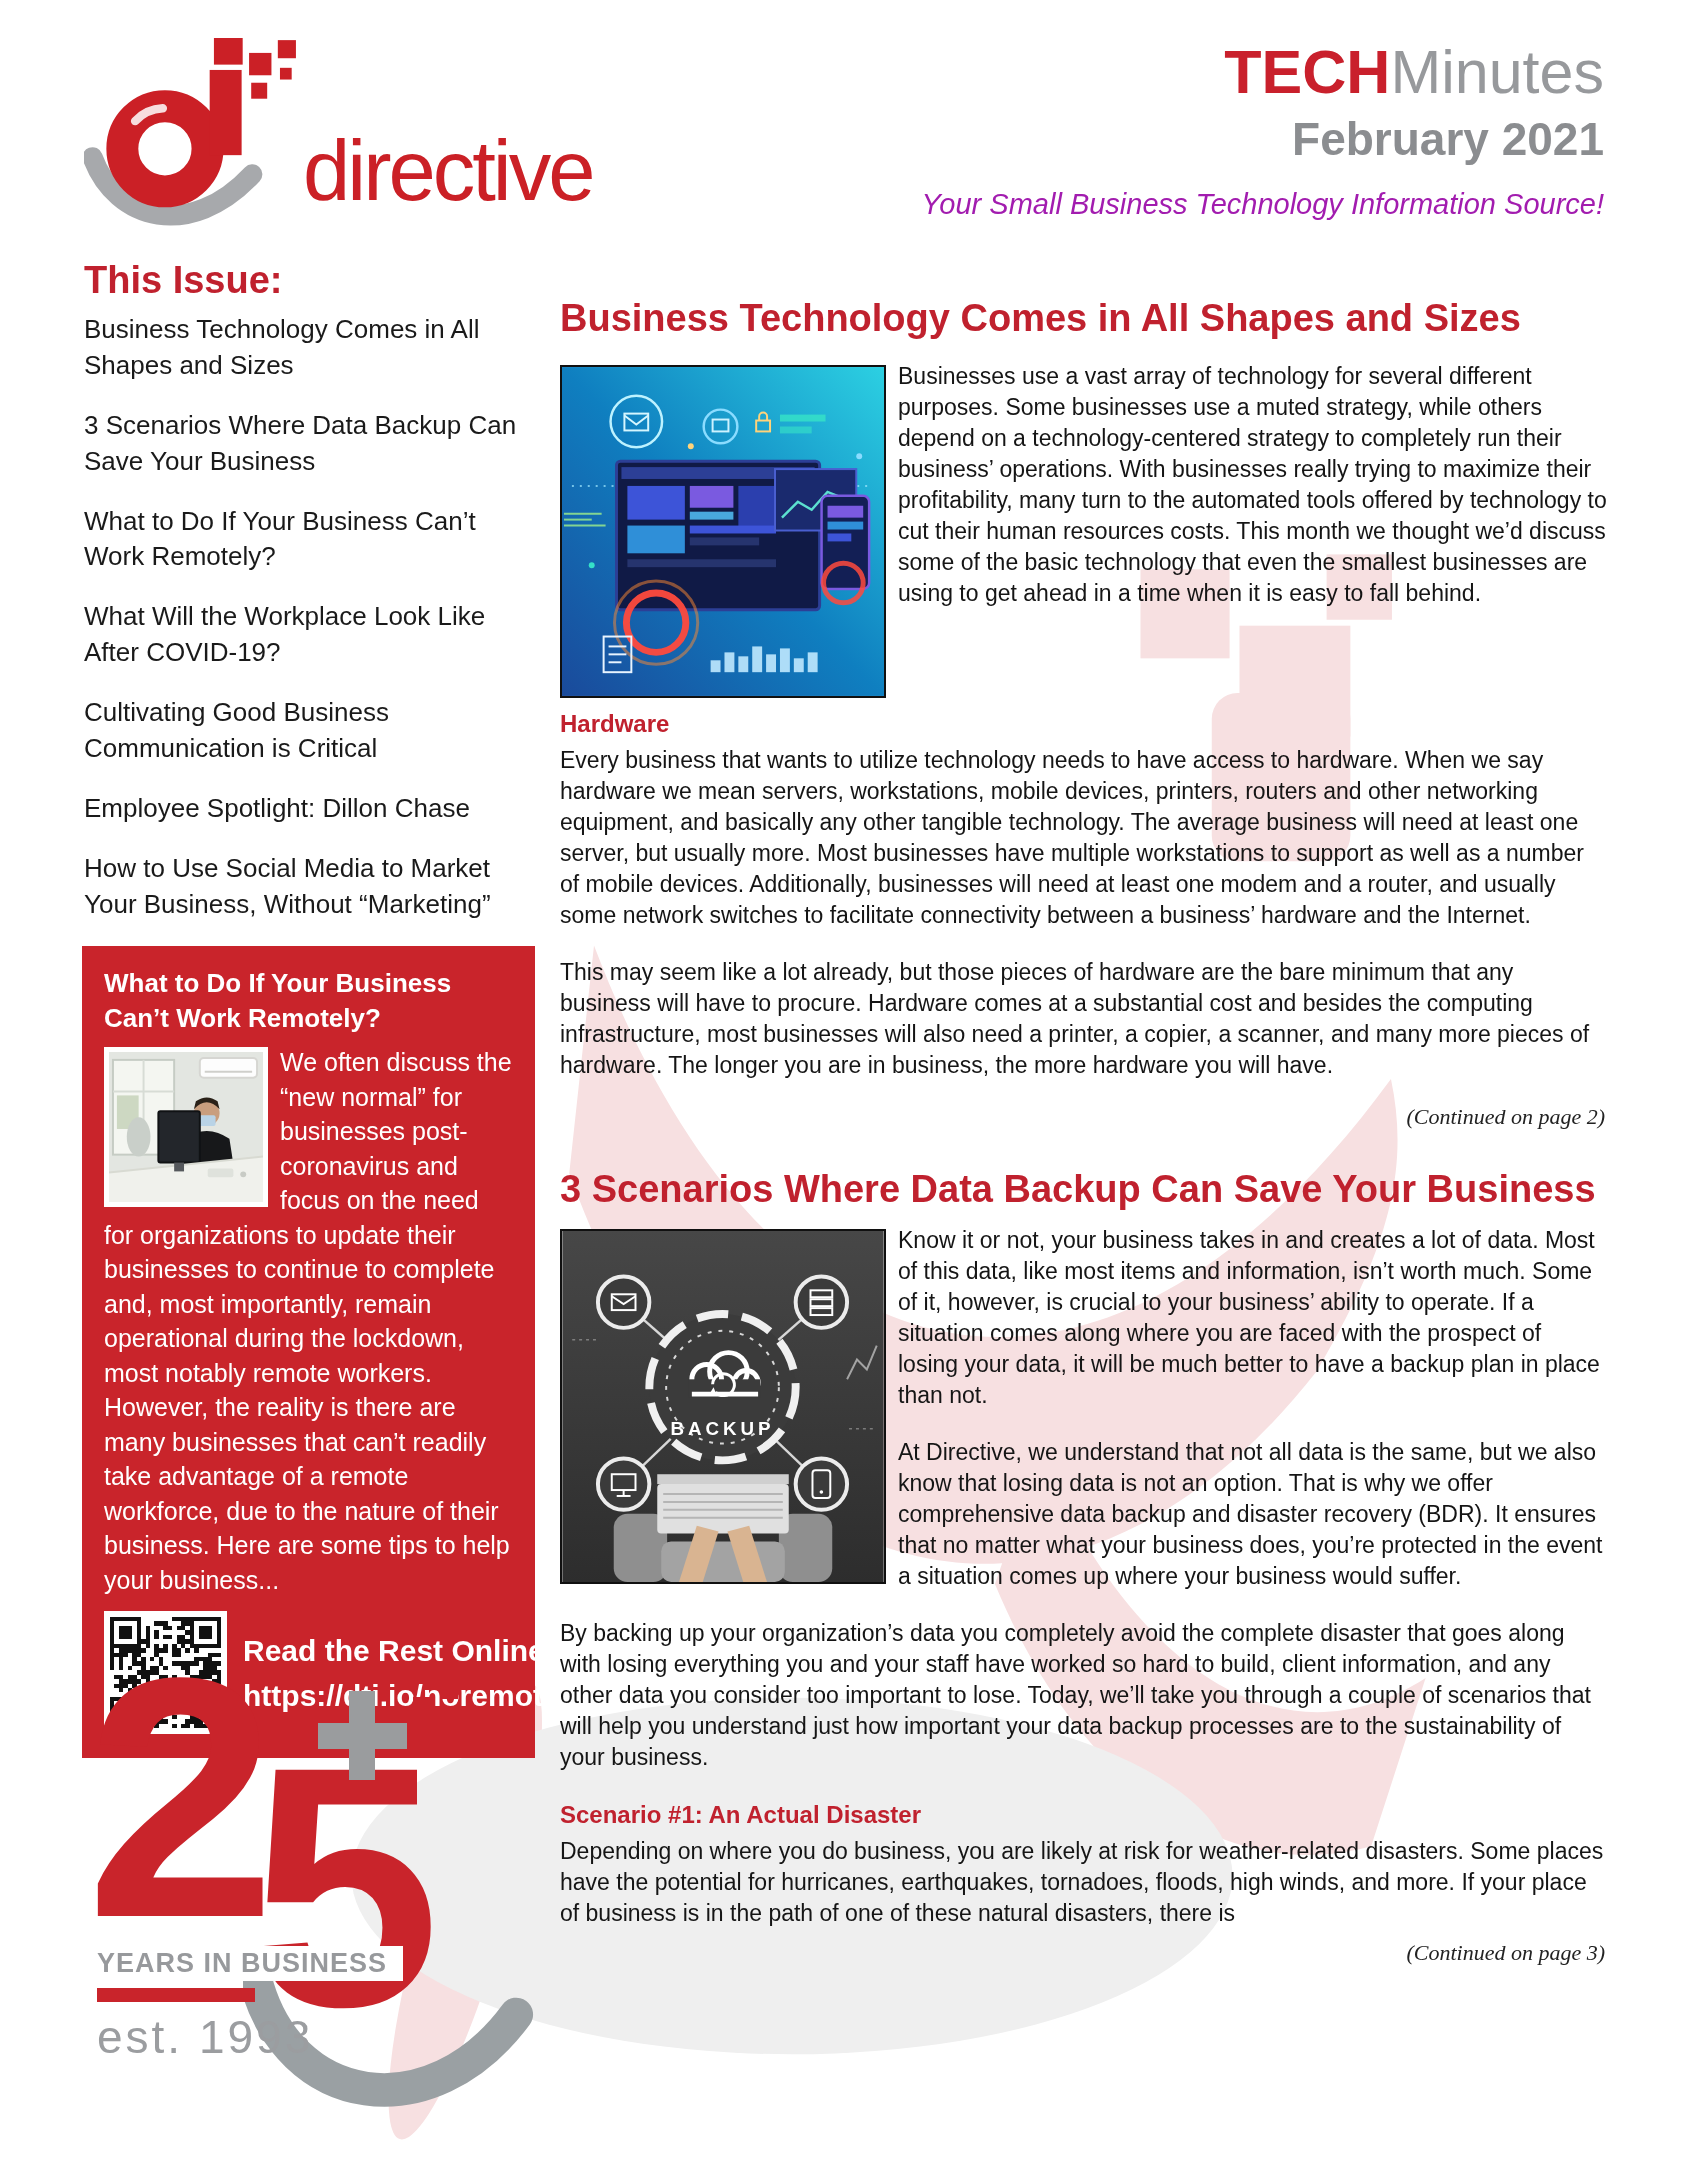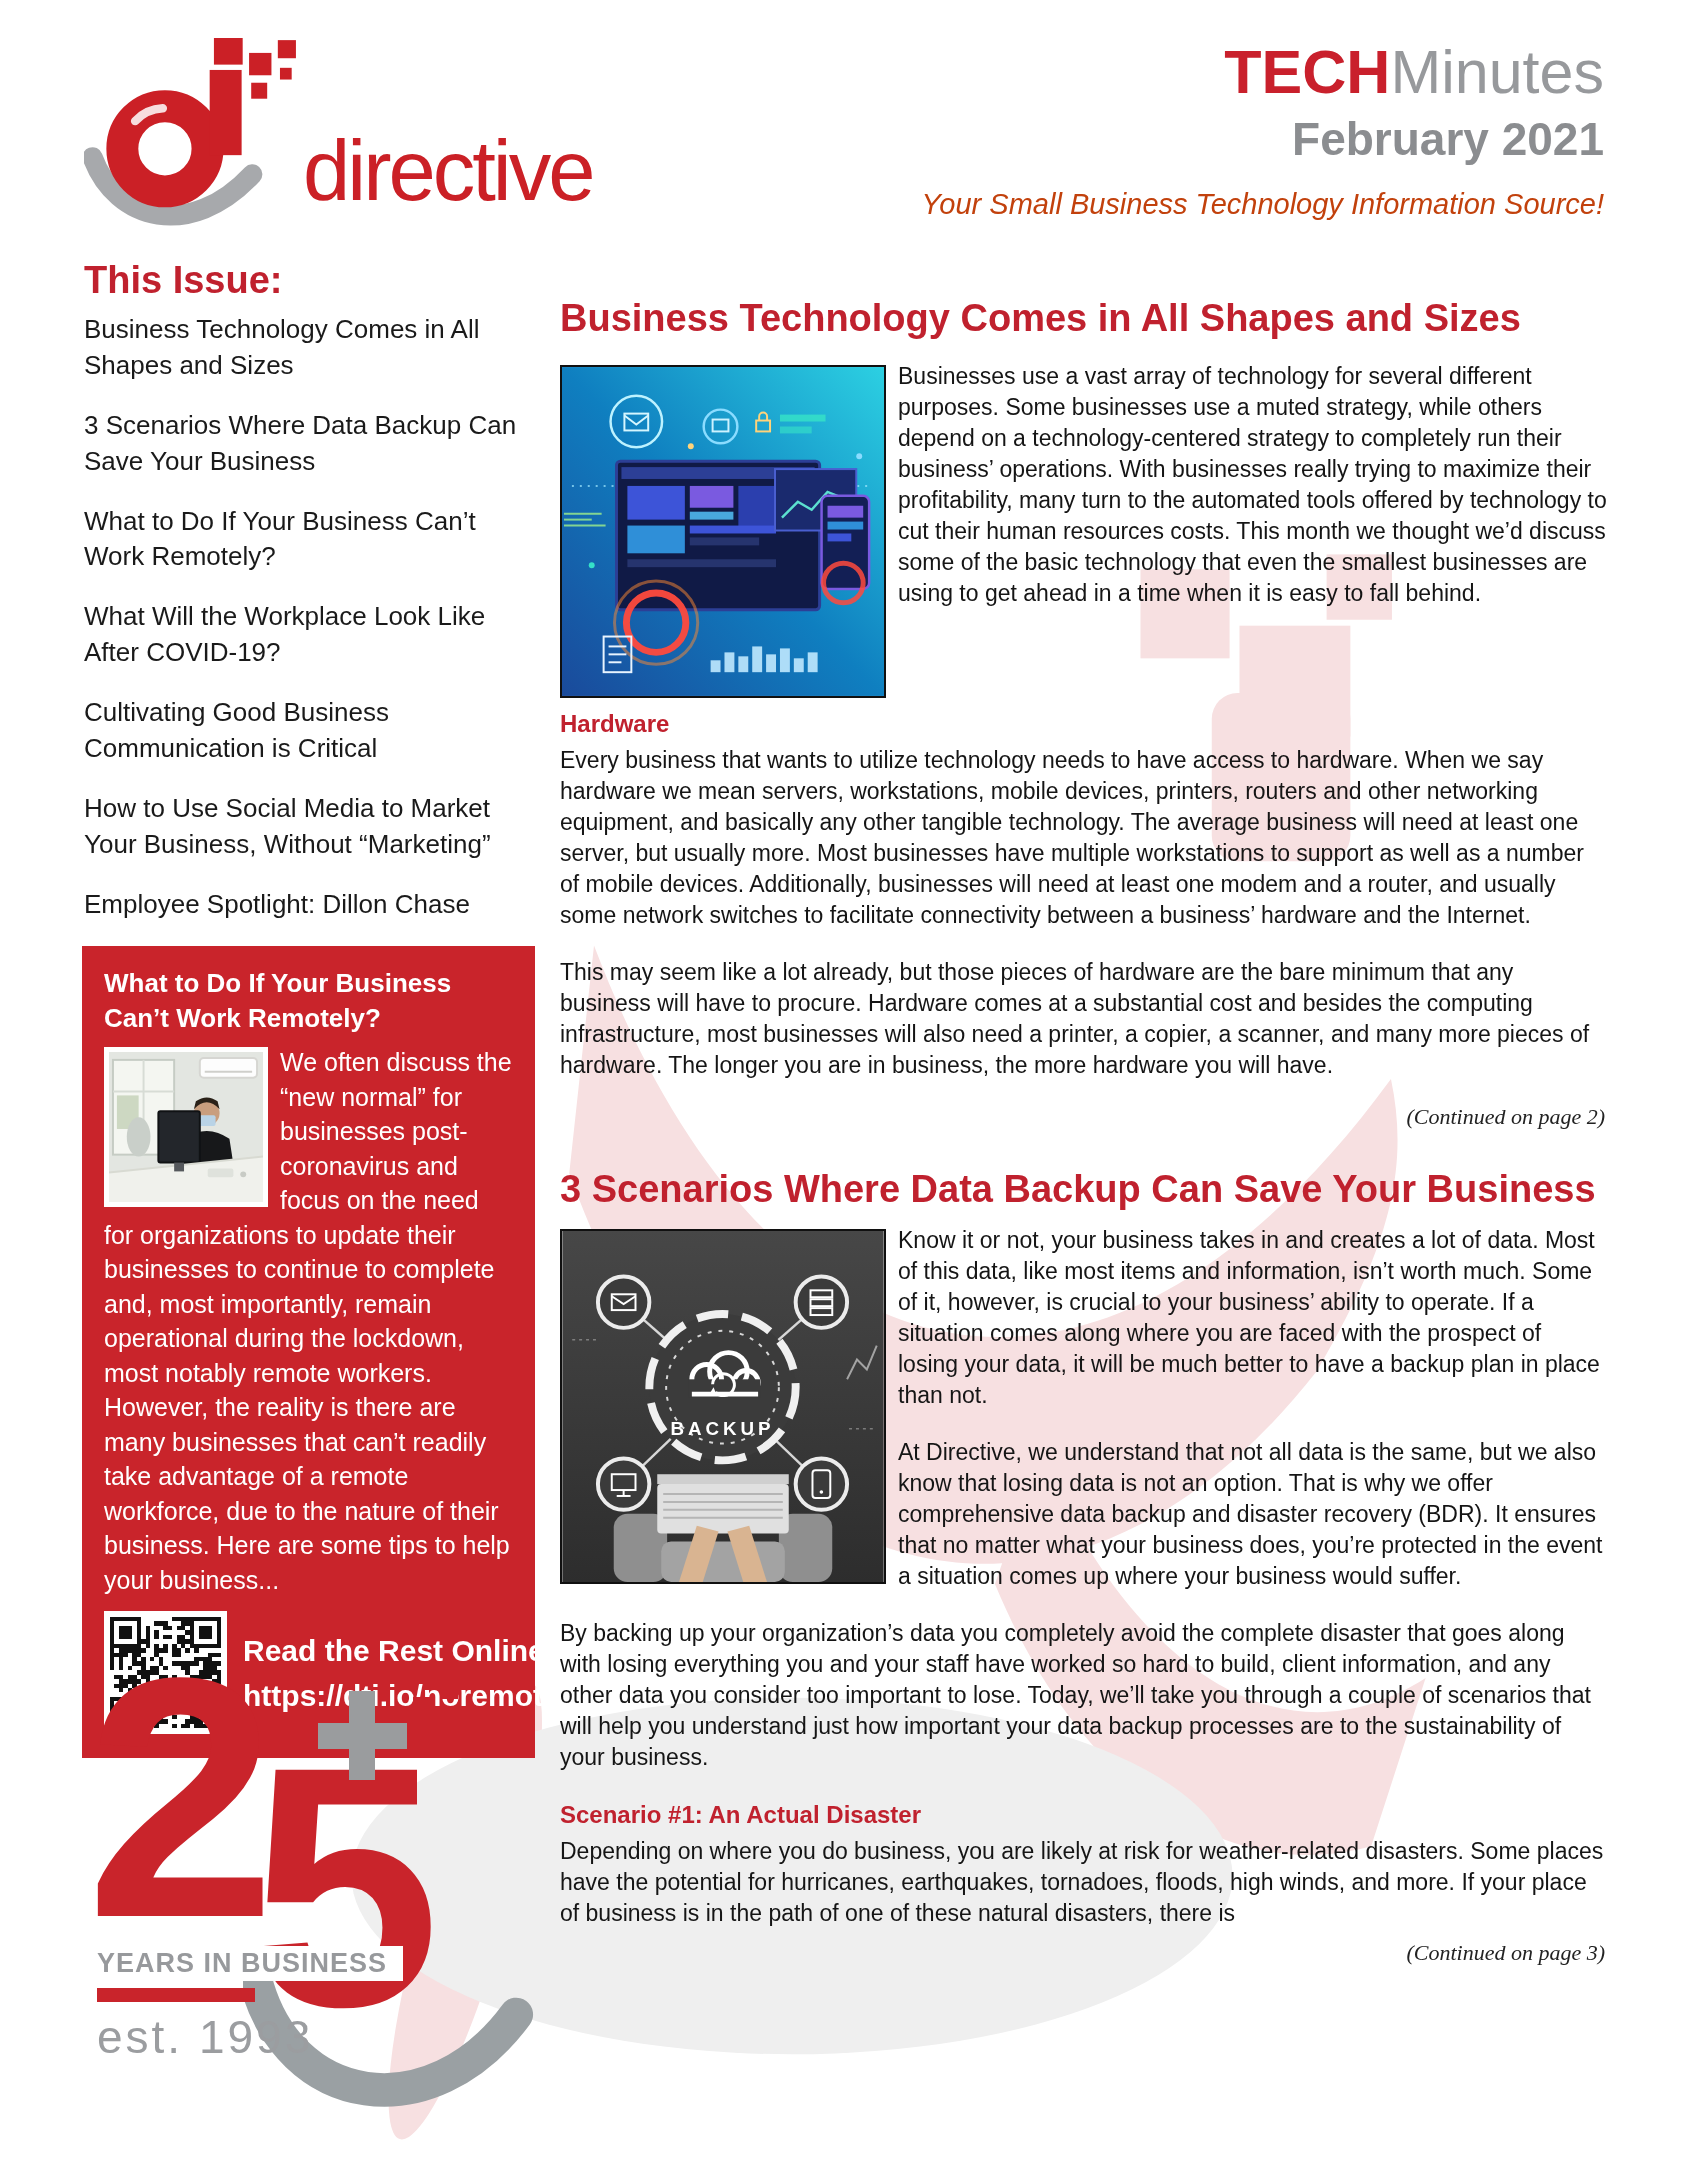--- a/index.html
+++ b/index.html
@@ -9,21 +9,21 @@
   .content{position:relative;z-index:2;}
 
   
   .logo-block{position:absolute;left:84px;top:38px;display:flex;align-items:flex-end;z-index:3;}
   .logo-word{font-size:85px;color:#cb2026;letter-spacing:-3px;line-height:1;margin-left:6px;margin-bottom:38px;}
   .masthead{position:absolute;right:79px;top:40px;width:752px;text-align:right;z-index:3;}
   .masthead .title{font-size:61px;line-height:1.05;font-weight:bold;}
   .masthead .title .accent{color:#c9202c;}
   .masthead .title .rest{color:#97999c;font-weight:normal;}
   .masthead .date{font-size:46px;font-weight:bold;color:#8b8d90;margin-top:8px;}
-  .masthead .tagline{font-size:29px;font-style:italic;color:#c2410c;margin-top:22px;}
+  .masthead .tagline{font-size:29px;font-style:italic;color:#a21caf;margin-top:22px;}
 
   
   .leftcol{position:absolute;left:84px;top:259px;width:455px;z-index:2;}
   .this-issue-title{font-size:38px;font-weight:bold;color:#c0212e;margin-bottom:10px;}
   .issue-item{font-size:26px;color:#1a1a1a;line-height:1.38;margin-bottom:24px;}
 
   .sidebar-box{background:#c9242b;color:#fff;width:409px;padding:20px 22px 24px 22px;margin-top:18px;margin-left:-2px;}
   .sidebar-box .box-title{font-size:26px;font-weight:bold;line-height:1.32;margin-bottom:10px;}
   .box-photo{float:left;width:154px;height:150px;border:5px solid #fff;margin:2px 12px 6px 0;background:#e3e6e1;}
   .box-body{font-size:25px;line-height:1.38;}
@@ -97,22 +97,22 @@
       <div class="tagline">Your Small Business Technology Information Source!</div>
     </div>
 
     <div class="leftcol">
       <div class="this-issue-title">This Issue:</div>
       <div class="issue-item">Business Technology Comes in All Shapes and Sizes</div>
       <div class="issue-item">3 Scenarios Where Data Backup Can Save Your Business</div>
       <div class="issue-item">What to Do If Your Business Can’t Work Remotely?</div>
       <div class="issue-item">What Will the Workplace Look Like After COVID-19?</div>
       <div class="issue-item">Cultivating Good Business Communication is Critical</div>
+      <div class="issue-item">Employee Spotlight: Dillon Chase</div>
       <div class="issue-item">How to Use Social Media to Market Your Business, Without “Marketing”</div>
-      <div class="issue-item">Employee Spotlight: Dillon Chase</div>
 
       <div class="sidebar-box">
         <div class="box-title">What to Do If Your Business Can’t Work Remotely?</div>
         <svg class="box-photo" viewBox="0 0 156 152">
           <rect width="156" height="152" fill="#e3e6e1"></rect>
           <rect x="4" y="8" width="62" height="96" fill="#f4f6f1" stroke="#c6ccc4" stroke-width="2"></rect>
           <line x1="35" y1="8" x2="35" y2="104" stroke="#d7dcd5" stroke-width="2"></line>
           <line x1="4" y1="40" x2="66" y2="40" stroke="#d7dcd5" stroke-width="2"></line>
           <rect x="8" y="44" width="22" height="34" fill="#cdd8c2"></rect>
           <ellipse cx="30" cy="86" rx="12" ry="20" fill="#c9cfc9"></ellipse>

